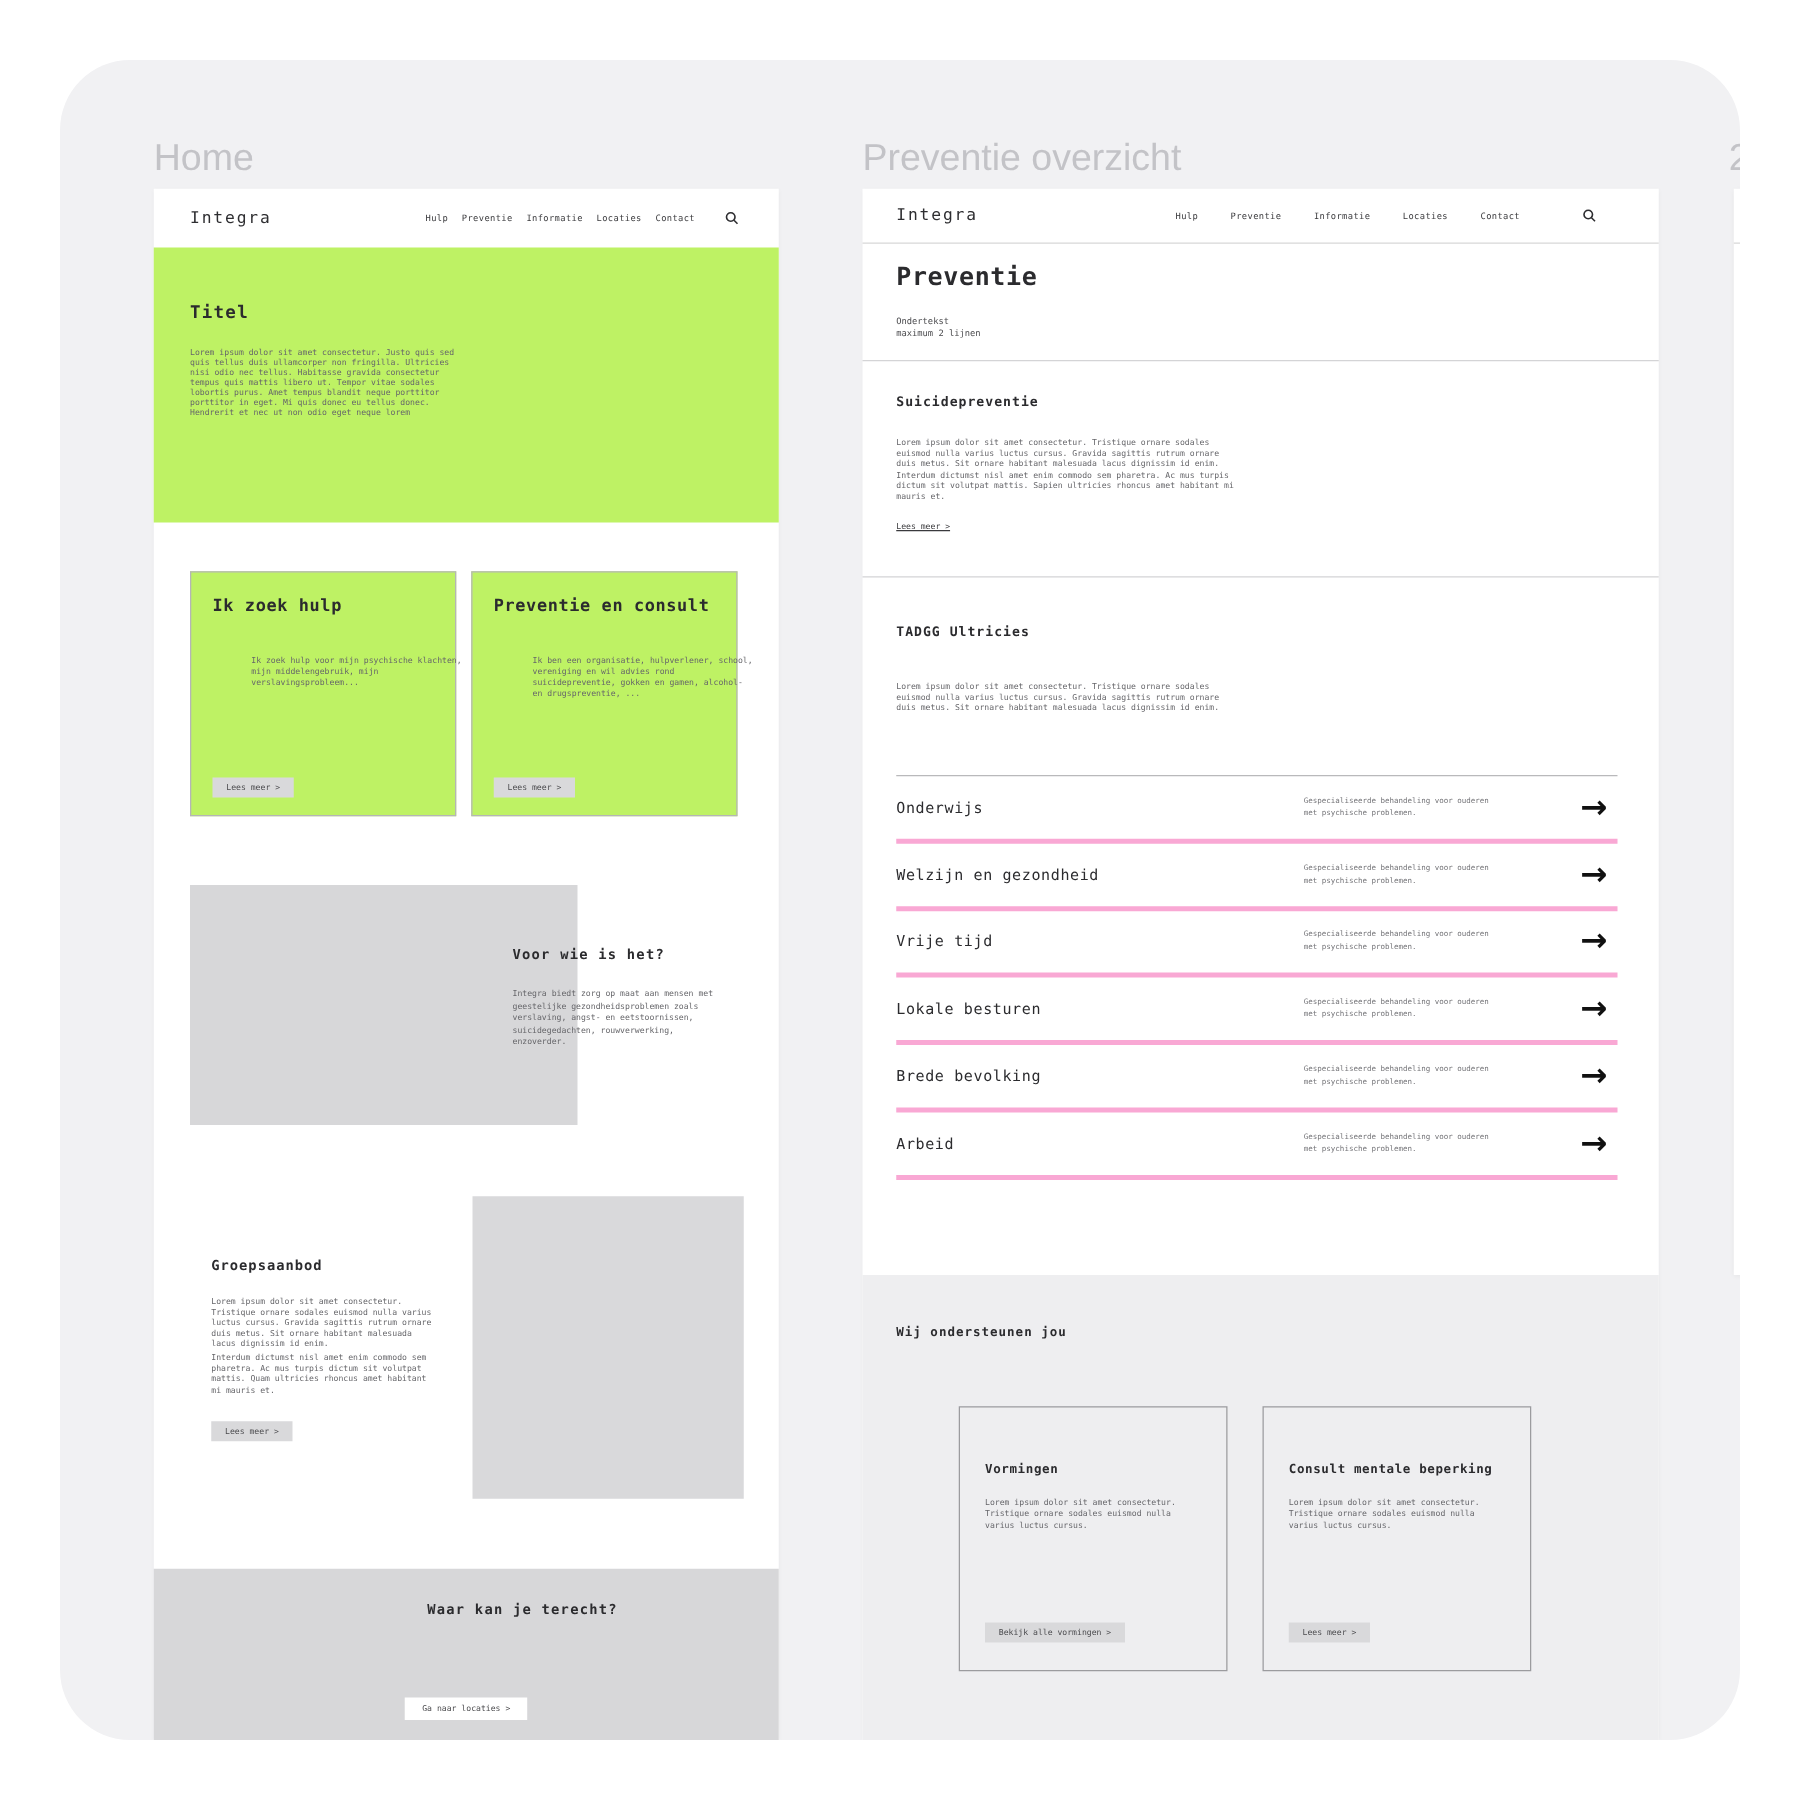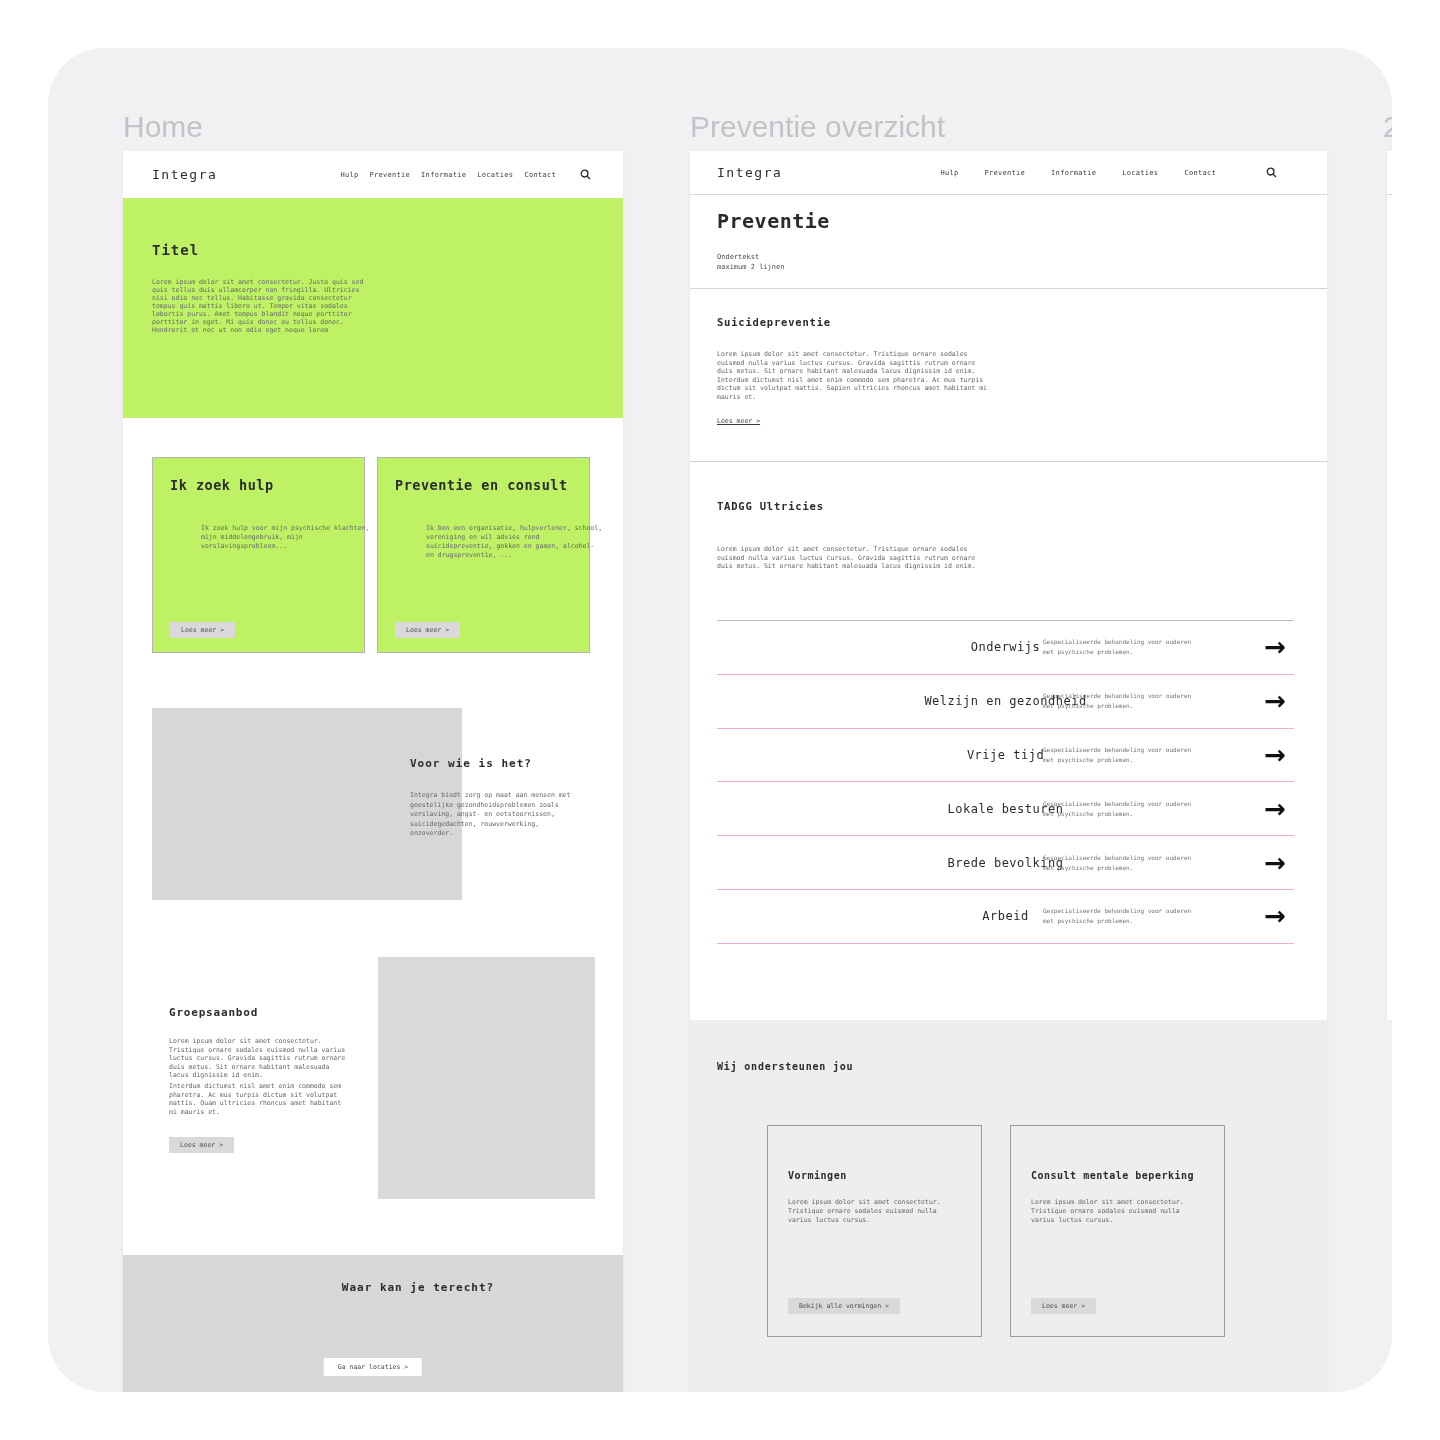--- a/index.html
+++ b/index.html
@@ -71,21 +71,21 @@
 
   .sect-suicide { position:absolute; left:0; top:138px; width:637px; height:173px; border-bottom:1px solid #d4d4d6; }
   .sect-suicide h2 { position:absolute; left:27px; top:27px; font-size:10.5px; letter-spacing:.8px; }
   .sect-suicide p  { position:absolute; left:27px; top:61px; width:274px; font-size:6.5px; line-height:8.5px; }
   .sect-link { position:absolute; left:27px; top:128px; font-size:6.5px; color:#3a3a3d; text-decoration:underline; cursor:pointer; }
 
   .sect-tadgg h2 { position:absolute; left:27px; top:349px; font-size:10.5px; letter-spacing:.8px; }
   .sect-tadgg p  { position:absolute; left:27px; top:394px; width:274px; font-size:6.5px; line-height:8.5px; }
 
   .rows { position:absolute; left:27px; top:469px; width:577px; border-top:1px solid #b9b9bb; }
-  .row { position:relative; height:53.8px; border-bottom:1px solid #f9a8d4; display:flex; align-items:center; cursor:pointer;justify-content:center; }
+  .row { position:relative; height:53.8px; border-bottom:4px solid #f9a8d4; display:flex; align-items:center; cursor:pointer; }
   .row-label { font-size:12px; color:#2b2b2e; letter-spacing:.5px; }
   .row-desc { position:absolute; left:326px; top:50%; transform:translateY(-50%); width:158px;
               font-size:6px; line-height:10px; color:#737377; }
   .row-arrow { position:absolute; right:8px; top:50%; transform:translateY(-50%);
                font-family:"DejaVu Sans","Liberation Sans",sans-serif; font-size:26px; font-weight:bold; color:#111; line-height:1; }
 
   .support { position:absolute; left:0; top:869px; width:637px; height:372px; background:#eeeef0; }
   .support > h2 { position:absolute; left:27px; top:41px; font-size:10px; letter-spacing:.8px; }
   .s-card { position:absolute; top:105px; width:215px; height:212px; border:1px solid #9b9b9e; }
   .s-card-1 { left:77px; } .s-card-2 { left:320px; }

